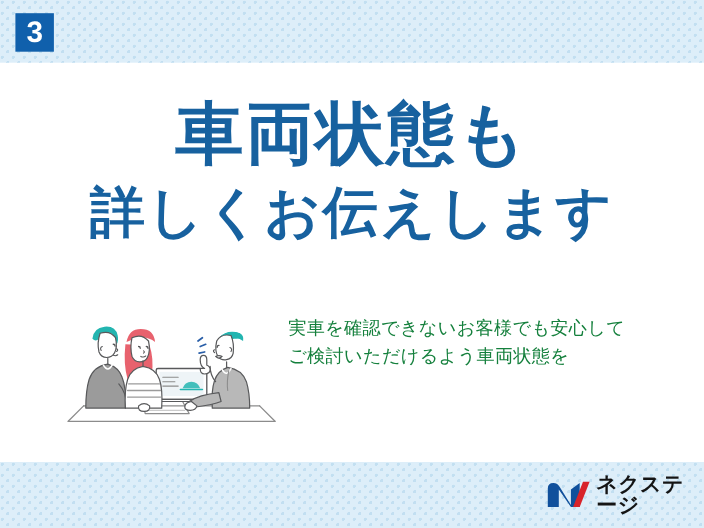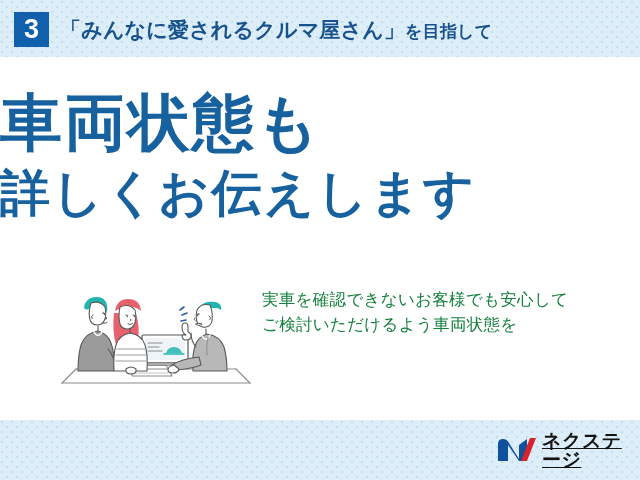--- a/index.html
+++ b/index.html
@@ -68,20 +68,21 @@
   #header-title .small {
     font-size: 17px;
   }
 
   
   #headline {
     position: absolute;
     left: 0;
     top: 92px;
     width: 640px;
+    text-align: center;
     color: #17619f;
     font-weight: bold;
     line-height: 1.0;
     letter-spacing: 2px;
   }
   #headline .line1 {
     display: block;
     font-size: 62px;
     padding-bottom: 14px;
   }
@@ -129,35 +130,31 @@
     height: 26px;
     flex: 0 0 auto;
   }
   #logo-text {
     margin-left: 5px;
     font-size: 19px;
     font-weight: bold;
     color: #141414;
     letter-spacing: 0.5px;
     line-height: 1;
-    text-decoration: underline;
   }
 </style>
 </head>
 <body>
 
 <div id="banner">
 
   <div id="header-band" class="dot-band"></div>
 
   <div id="step-badge">3</div>
 
-  <div id="header-title">
-    <span>「みんなに愛されるクルマ屋さん」</span><span class="small">を目指して</span>
-  </div>
 
   <div id="headline">
     <span class="line1">車両状態も</span>
     <span class="line2">詳しくお伝えします</span>
   </div>
 
   <svg id="illustration" viewBox="0 0 196 122">
     <g fill="none" stroke="#58595b" stroke-width="1.1" stroke-linecap="round" stroke-linejoin="round">
 
       <path d="M4 106 L192 106" stroke="#8c8c8c" stroke-width="1.2"></path>

